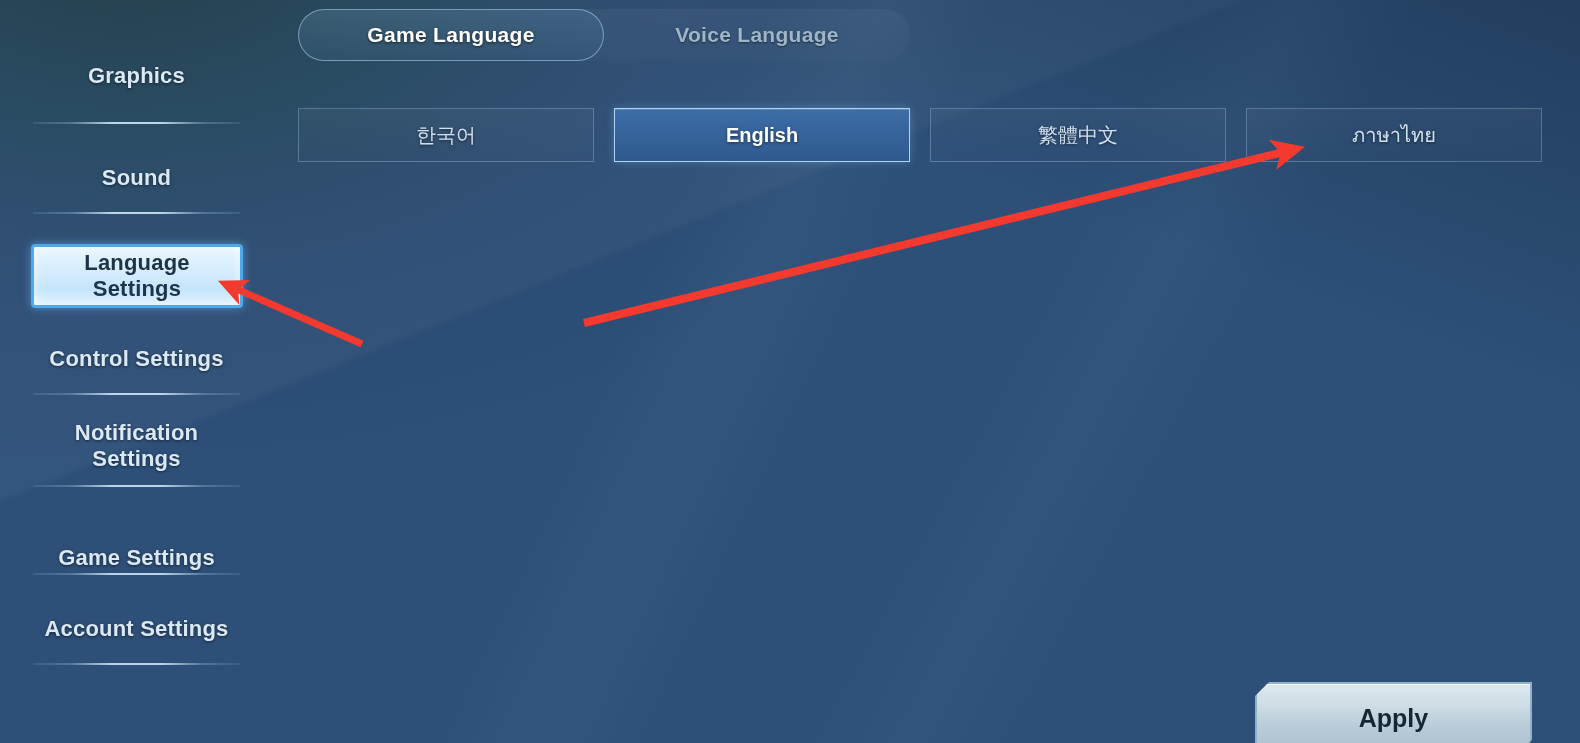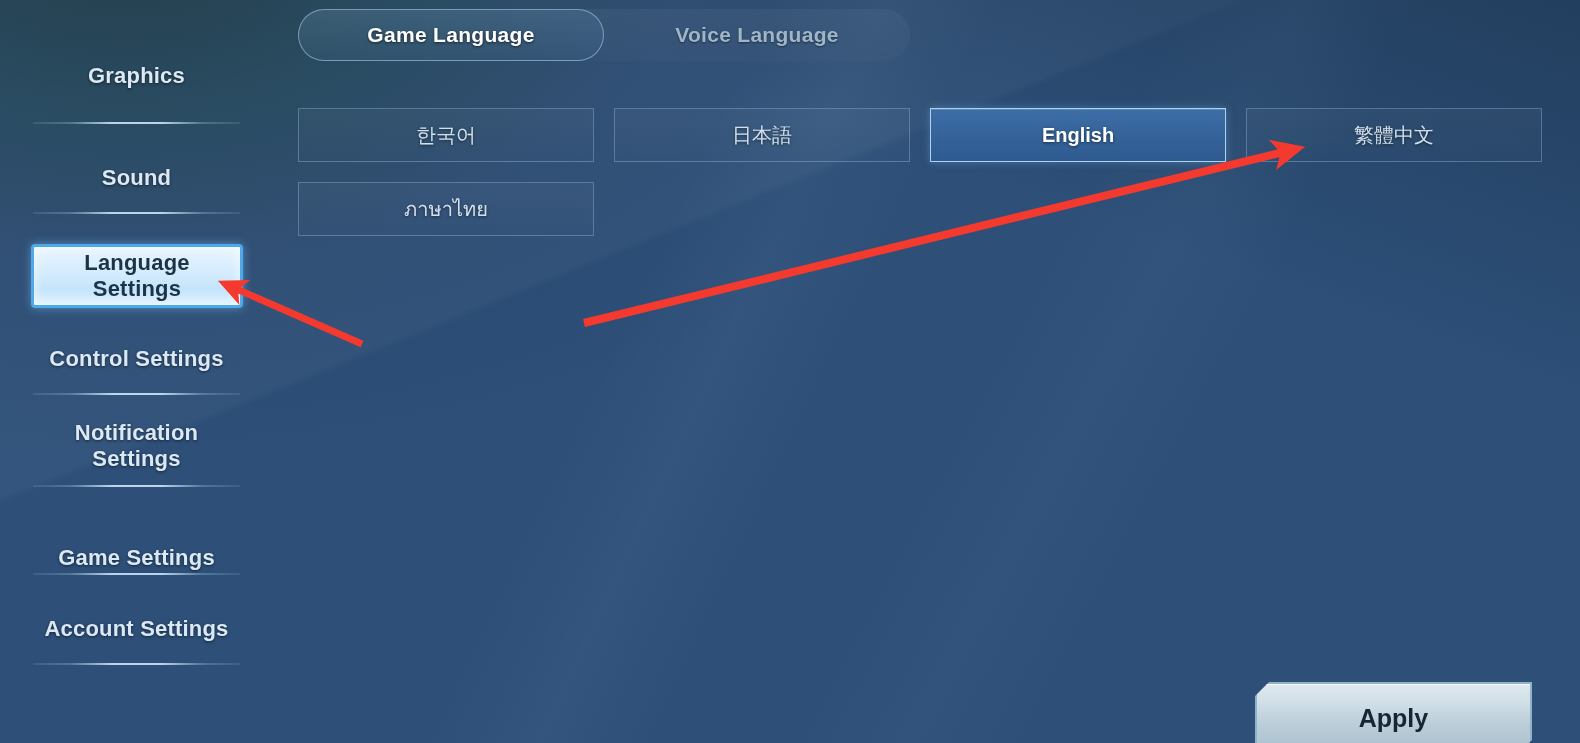--- a/index.html
+++ b/index.html
@@ -220,21 +220,20 @@
 
   </nav>
 
   <div id="tabs">
     <div class="tab active">Game Language</div>
     <div class="tab inactive">Voice Language</div>
   </div>
 
   <div id="lang-grid">
     <div class="lang-btn">한국어</div>
-    <div class="lang-btn">日本語</div>
     <div class="lang-btn selected">English</div>
     <div class="lang-btn">繁體中文</div>
     <div class="lang-btn">ภาษาไทย</div>
   </div>
 
   <div id="apply-btn">Apply</div>
 
   <svg id="annotations" width="1580" height="743" viewBox="0 0 1580 743">
     <defs>
       <marker id="arrowhead-a" markerWidth="4.2" markerHeight="4.2" refX="2.0" refY="2.1" orient="auto" markerUnits="strokeWidth">

